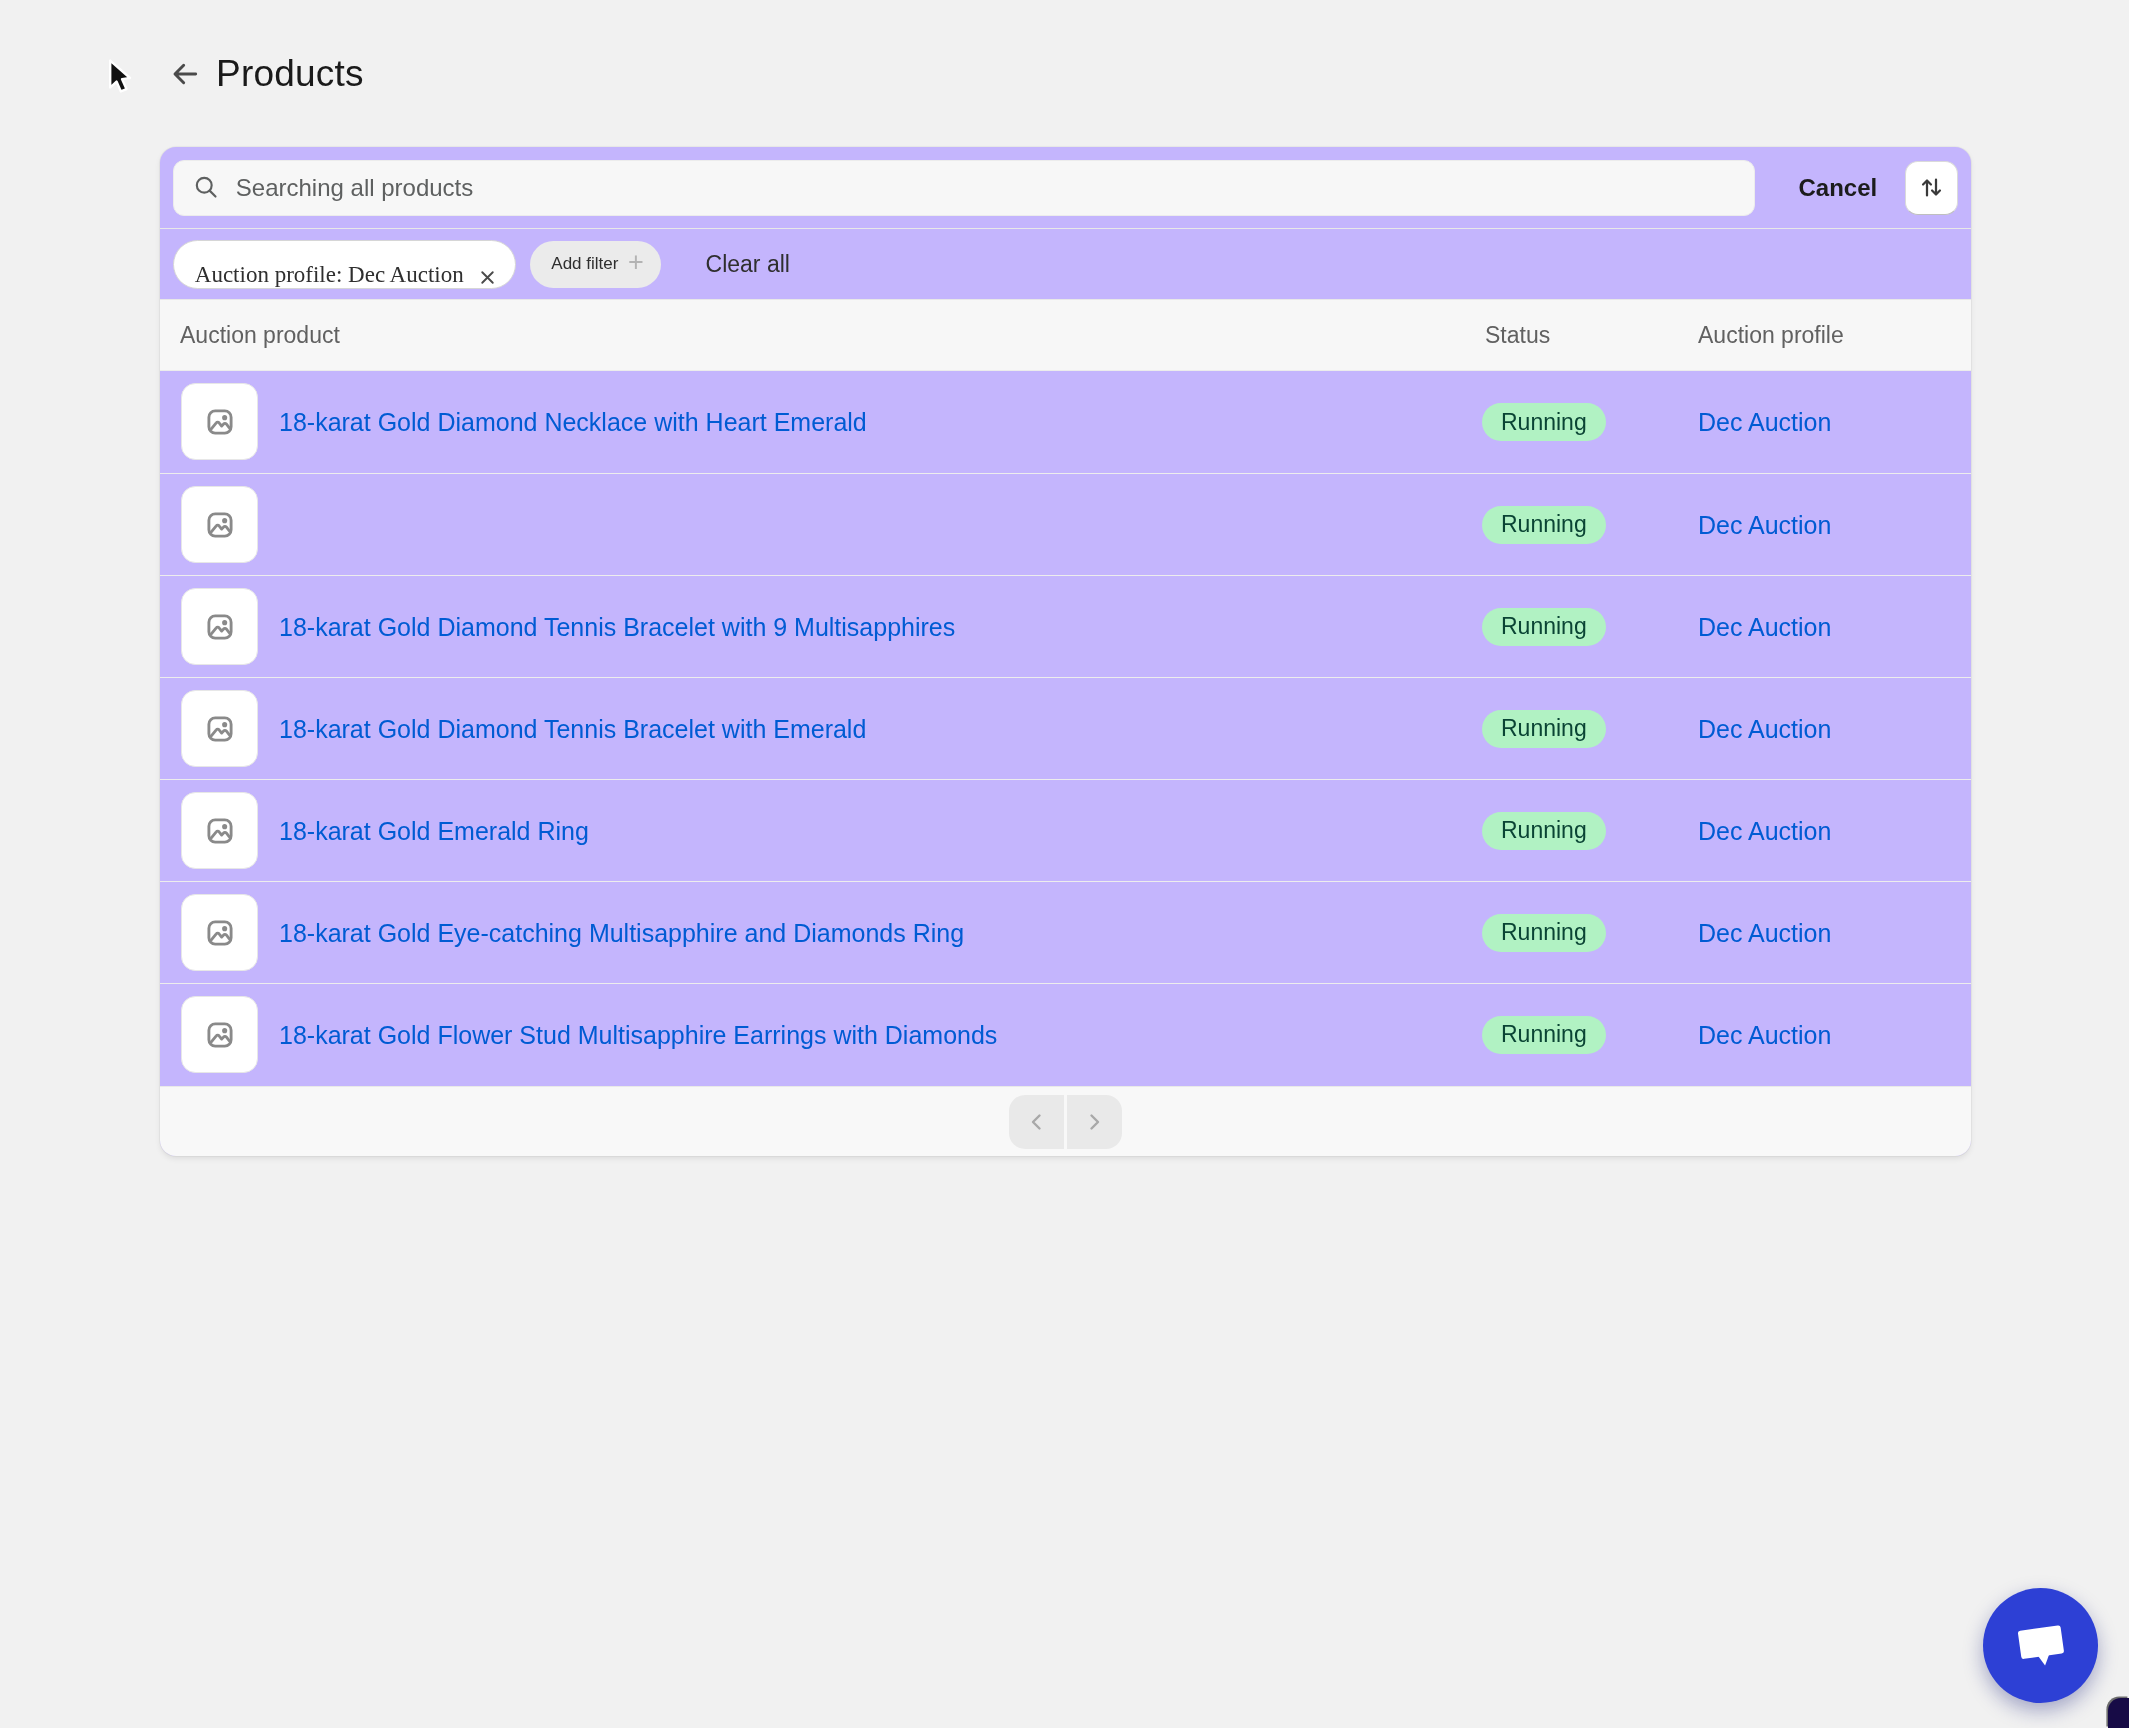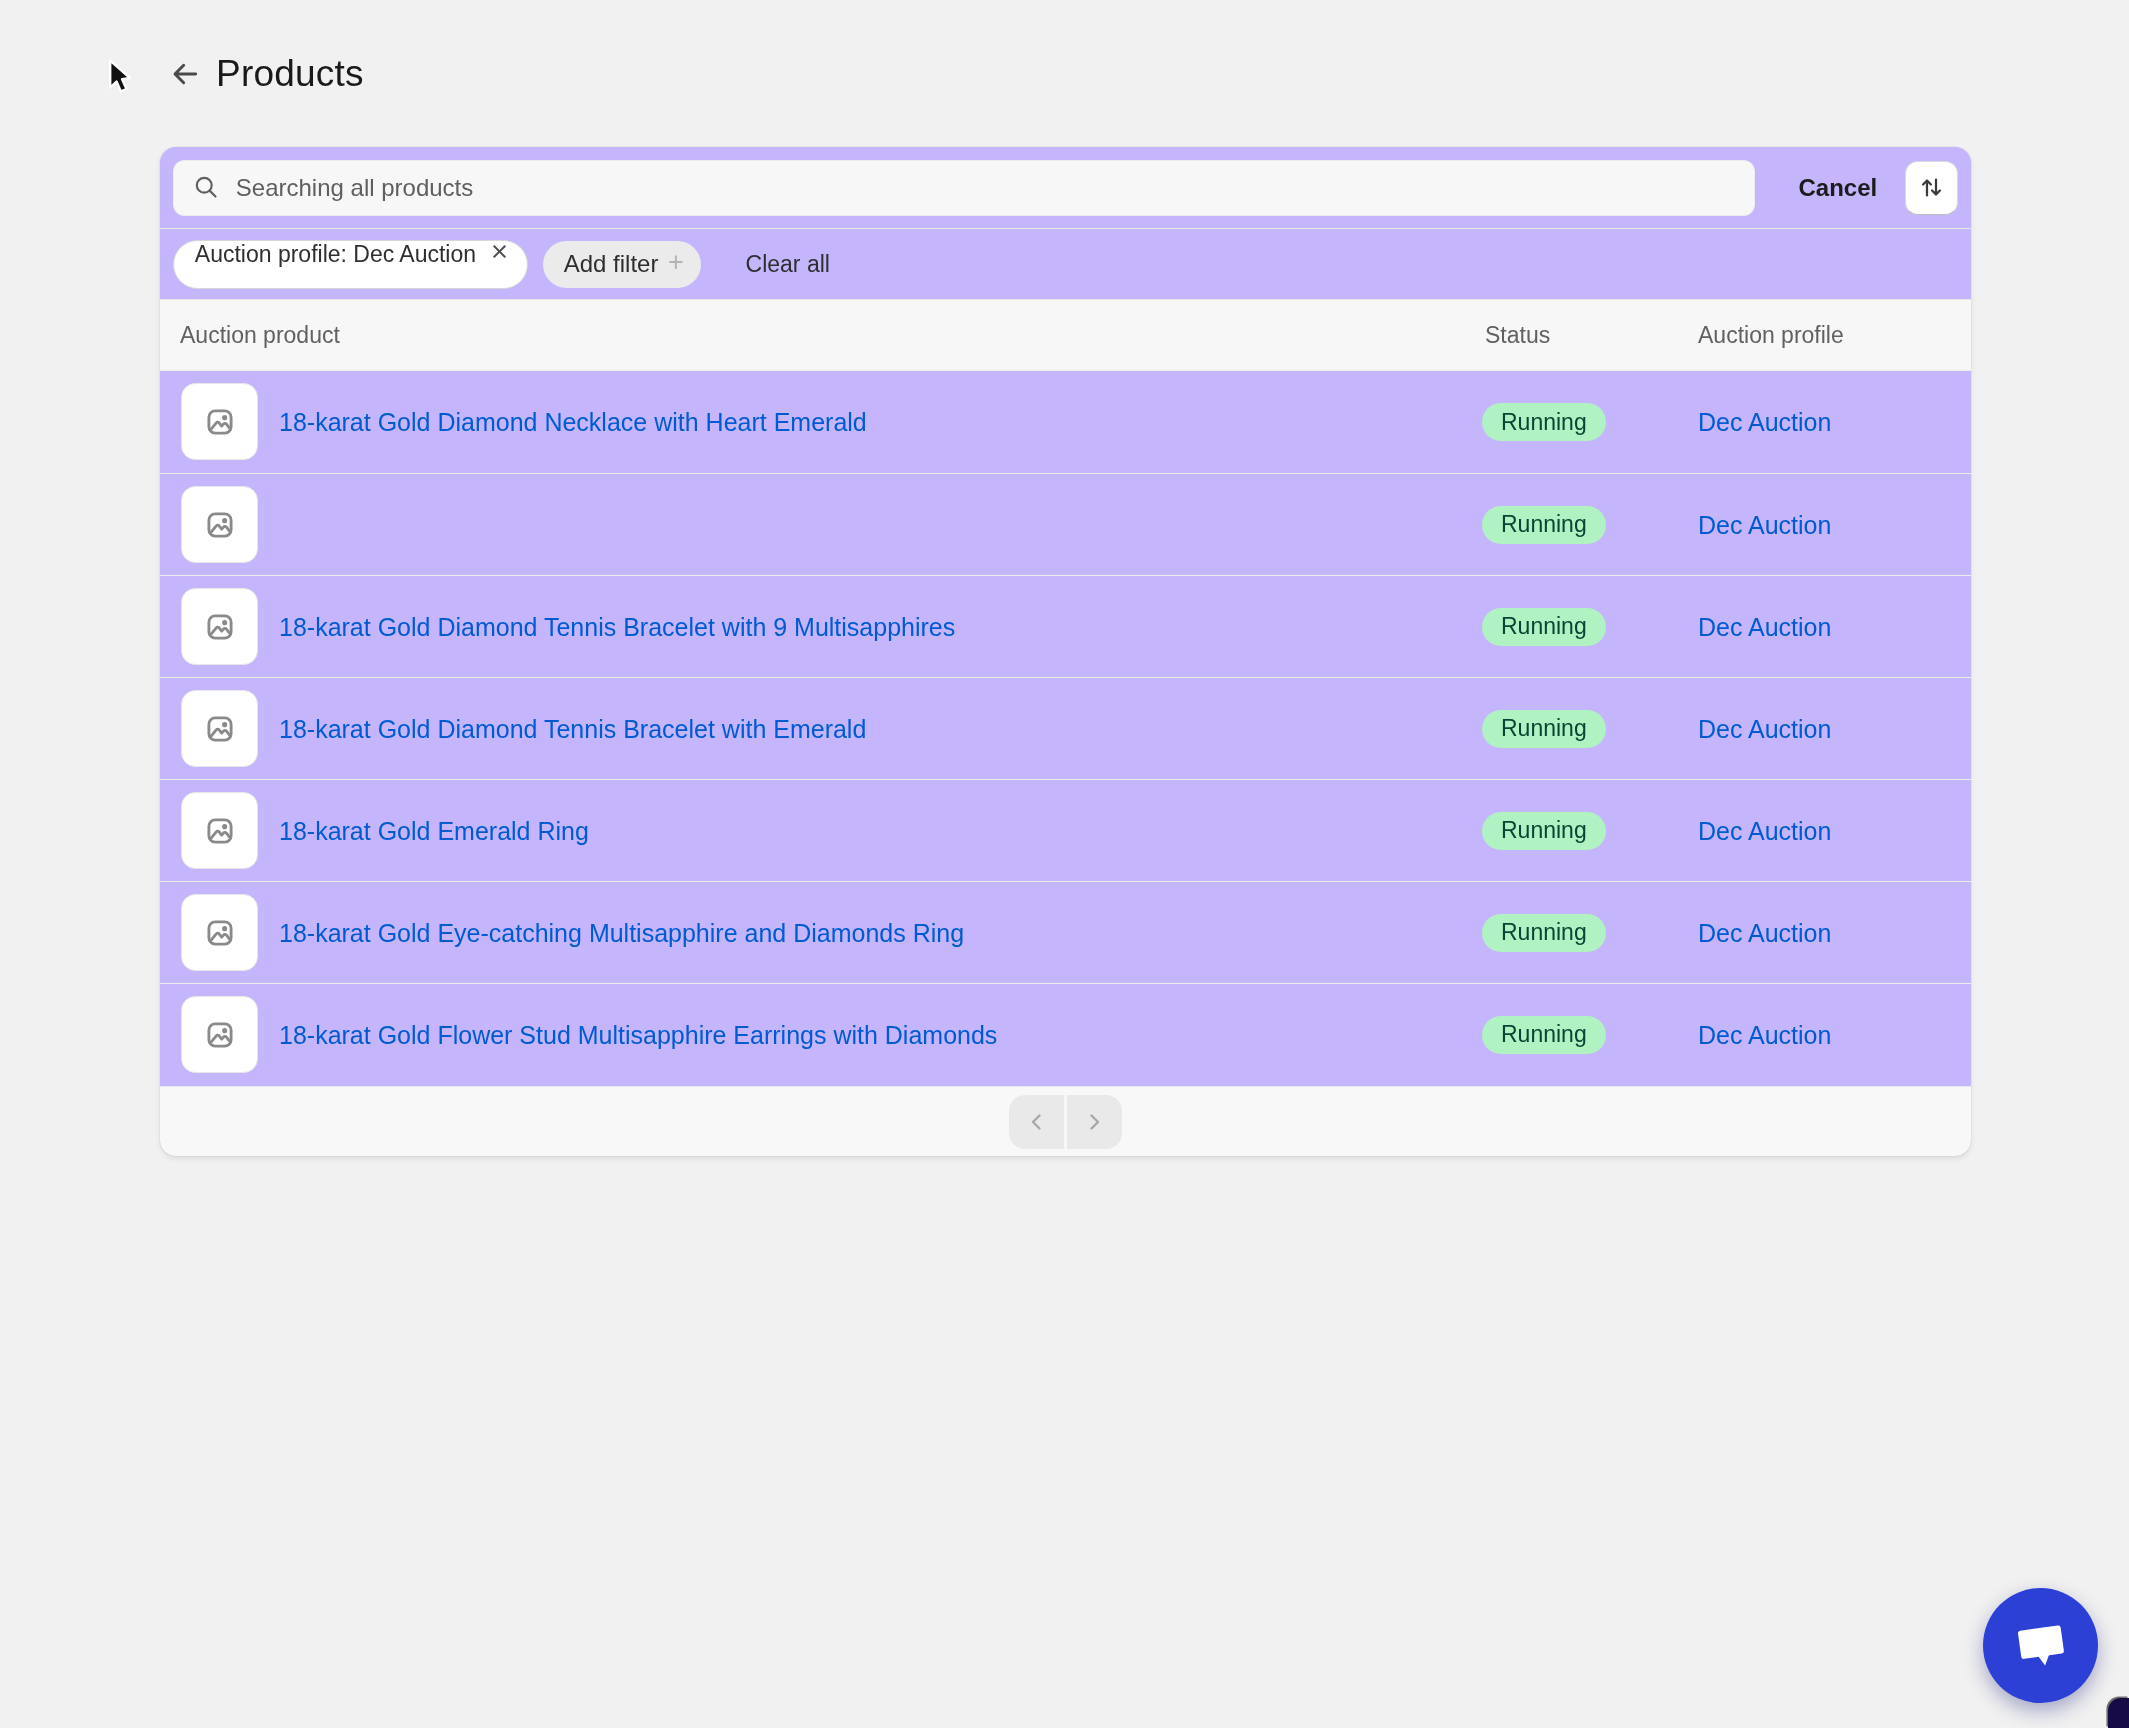--- a/index.html
+++ b/index.html
@@ -22,25 +22,25 @@
   .search-input{flex:1;height:56px;background:#f7f7f7;border:0.8px solid #ececec;border-radius:11px;display:flex;align-items:center;
                 padding:0 19px;box-sizing:border-box;}
   .search-input .ph{font-size:24px;color:#5e6060;margin-left:16px;}
   .cancel-btn{border:none;background:transparent;font-size:24px;font-weight:600;color:#1c1c1c;margin:0 22px 0 38px;cursor:pointer;
               font-family:"Liberation Sans",sans-serif;}
   .sort-btn{width:53px;height:54px;background:#ffffff;border:0.8px solid #dadada;border-bottom-color:#bfbfbf;border-radius:12.8px;
             display:flex;align-items:center;justify-content:center;cursor:pointer;}
 
   
   .filter-row{height:71px;display:flex;align-items:center;padding:0 12.8px;border-bottom:0.8px solid #e8e8e8;box-sizing:border-box;gap:14.3px;}
-  .chip{height:47px;border:1.6px solid #d6d6d6;border-radius:25.5px;background:#fff;display:flex;align-items:flex-start;
-        padding:0 17.5px 0 21px;gap:12.8px;cursor:pointer;}
+  .chip{height:47px;border:1.6px solid #d6d6d6;border-radius:25.5px;background:#fff;display:flex;align-items:flex-end;
+        padding:0 17.5px 0 21px;gap:12.8px;cursor:pointer;font-family:Liberation Serif, serif;}
   .chip .chip-label{font-size:23px;color:#2f2f2f;}
   .pill{height:47px;border:none;border-radius:25.5px;background:#ebebeb;display:flex;align-items:center;padding:0 17.5px 0 21px;gap:9.6px;cursor:pointer;}
-  .pill .pill-label{font-size:24px;color:#2f2f2f;font-family:"Liberation Sans",sans-serif;}
+  .pill .pill-label{font-size:17px;color:#2f2f2f;font-family:"Liberation Sans",sans-serif;}
   .pill .plus{font-size:27px;color:#b3b3b3;line-height:1;margin-top:-2.4px;}
   .clear-all{border:none;background:transparent;font-size:23px;color:#2f2f2f;margin-left:24px;cursor:pointer;
              font-family:"Liberation Sans",sans-serif;}
 
   
   .thead{height:71px;background:#f7f7f7;position:relative;border-bottom:0.8px solid #ececec;box-sizing:border-box;}
   .thead .th{position:absolute;top:50%;transform:translateY(-50%);font-size:23px;color:#616161;}
   .th-product{left:20px;}
   .th-status{left:1325px;}
   .th-profile{left:1538px;}

